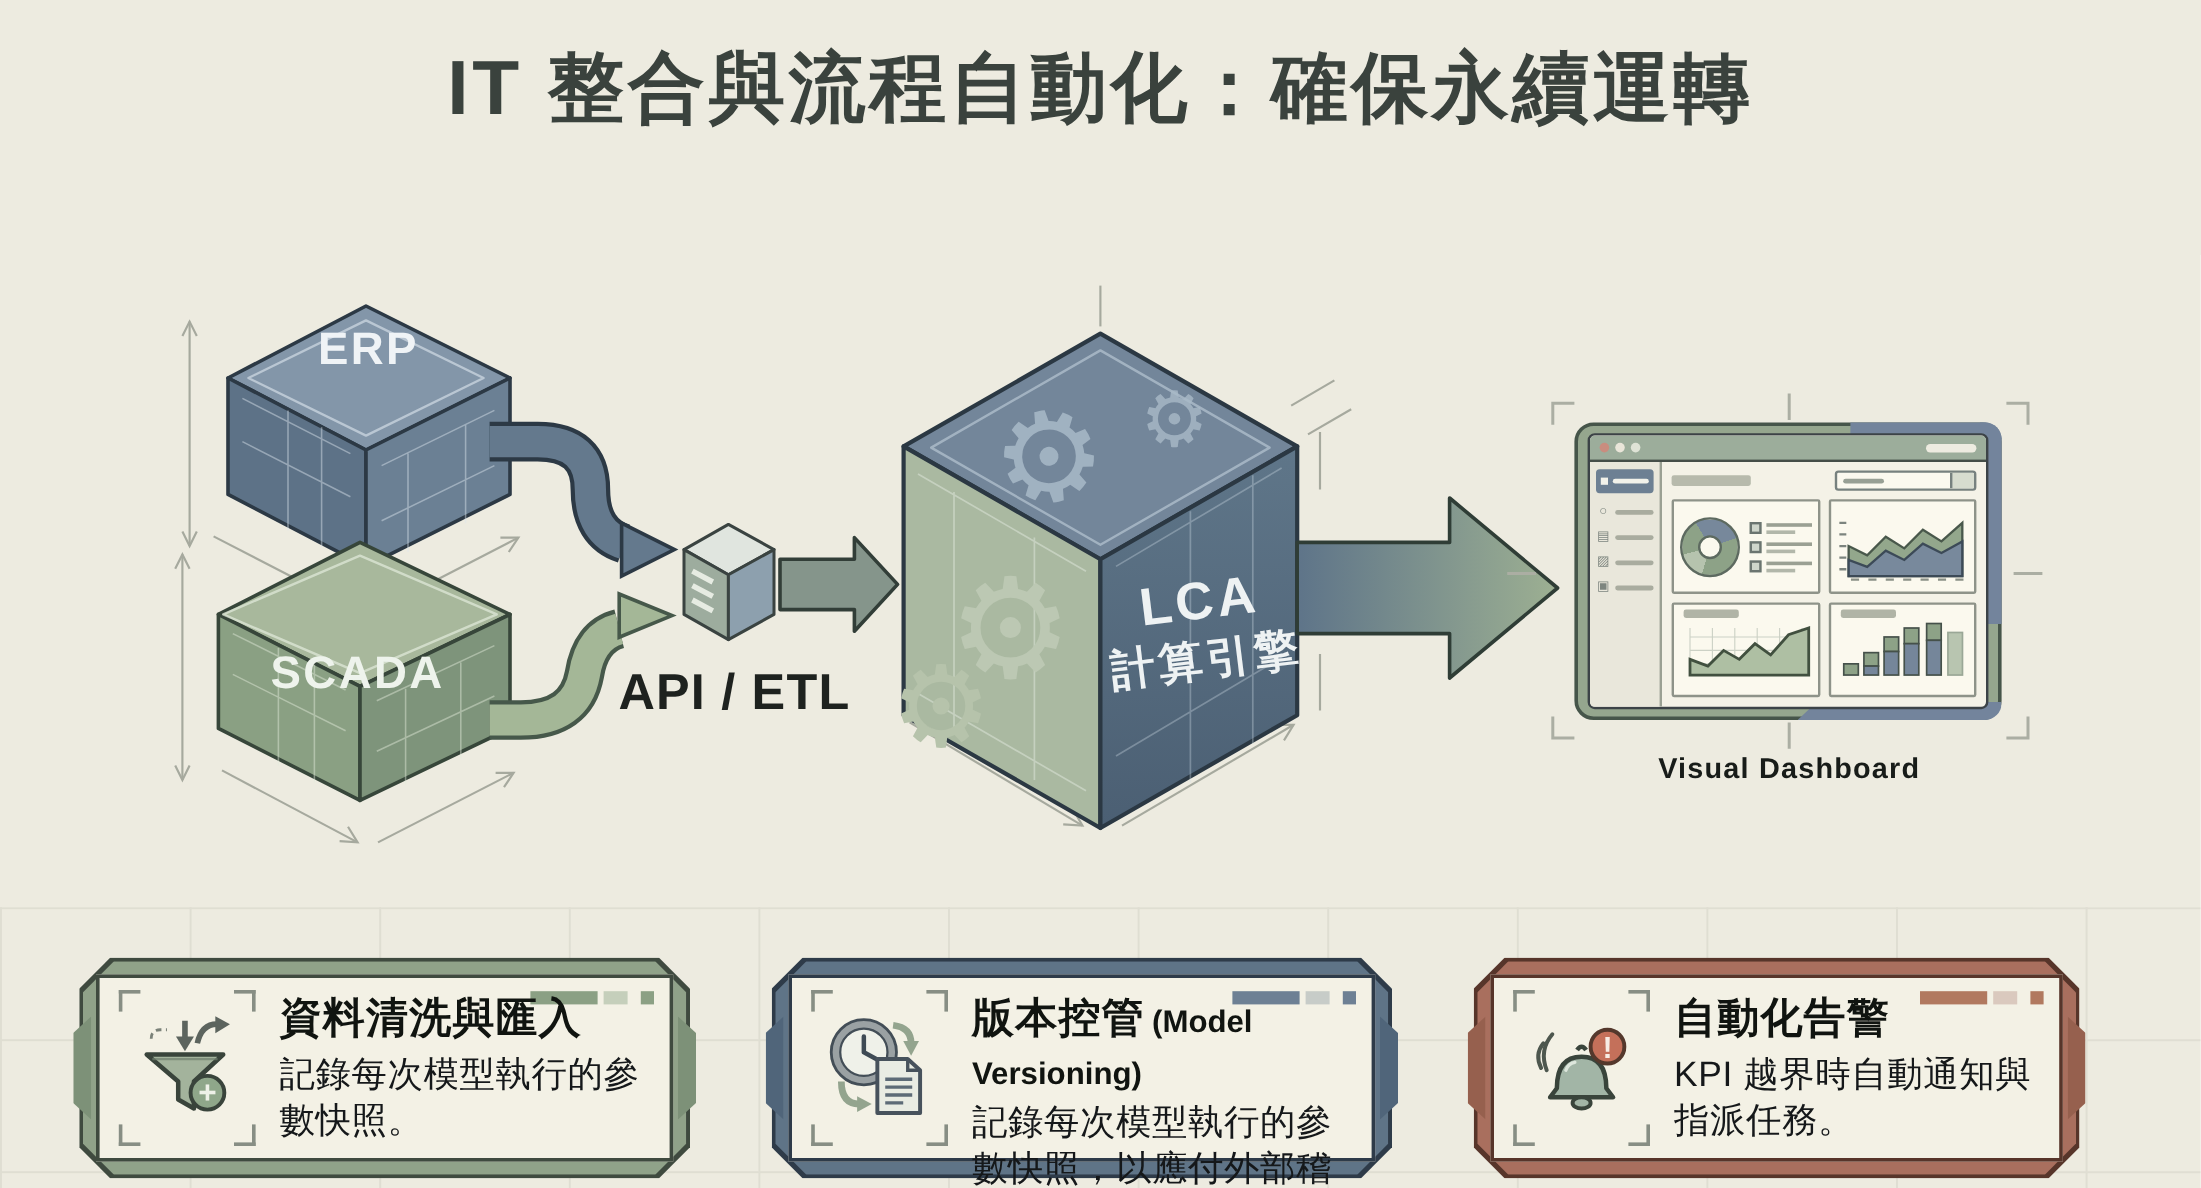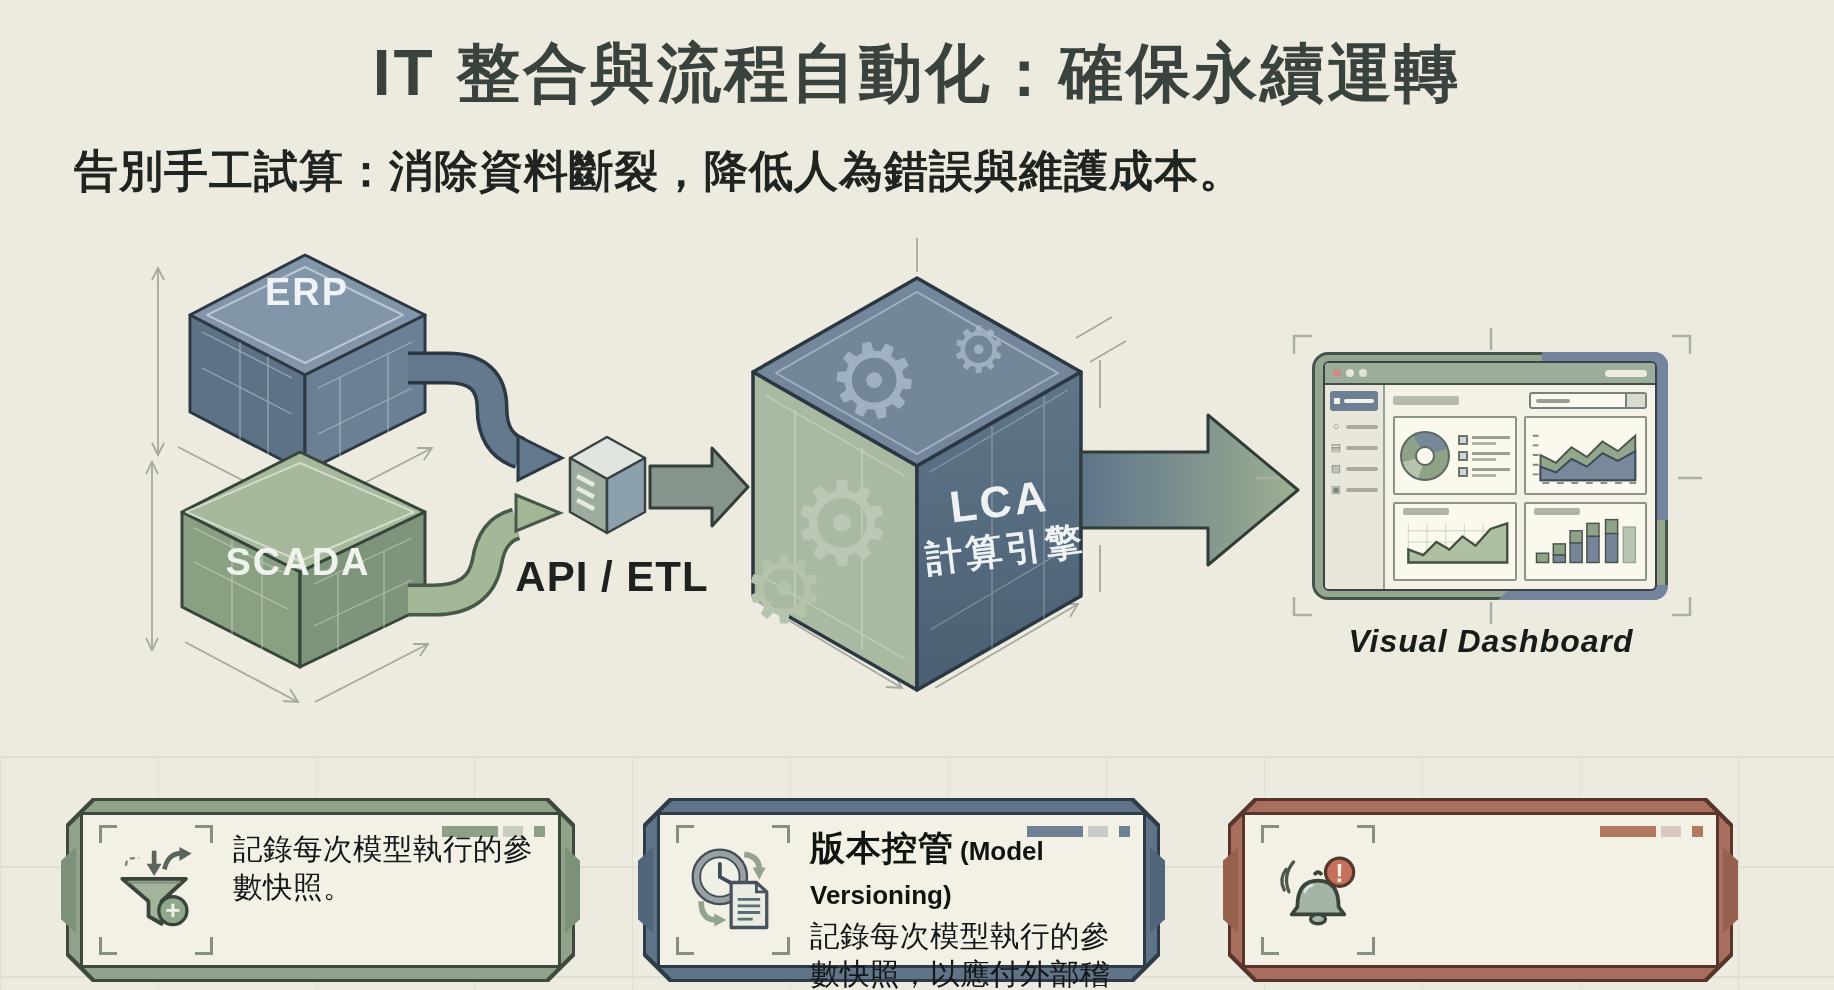--- a/index.html
+++ b/index.html
@@ -21,21 +21,21 @@
   .flow-svg { position:absolute; left:0; top:210px; width:1834px; height:560px; }
 
   .flabel { position:absolute; transform:translate(-50%,-50%); font-weight:bold; white-space:nowrap;text-align:center; }
   .lbl-erp   { left:307px; top:292px; font-size:38px; color:#eff3f6; letter-spacing:2px; }
   .lbl-scada { left:298px; top:562px; font-size:38px; color:#eef3ec; letter-spacing:2px; }
   .lbl-api   { left:612px; top:577px; font-size:42px; color:#1e221f; letter-spacing:1px; }
   .lbl-lca   { left:1002px; top:524px; text-align:center; color:#eef2f3;
                transform:translate(-50%,-50%) rotate(-7deg); line-height:1.2; letter-spacing:3px; }
   .lbl-lca .l1 { font-size:44px; font-weight:bold; display:block; }
   .lbl-lca .l2 { font-size:37px; font-weight:bold; display:block; }
-  .lbl-dash  { left:1491px; top:641px; font-size:32px; color:#181c19; letter-spacing:1px;font-style:italic; }
+  .lbl-dash  { left:1491px; top:641px; font-size:24px; color:#181c19; letter-spacing:1px; }
 
   
   .dash { position:absolute; left:1312px; top:352px; width:356px; height:248px; }
   .dash-frame { position:absolute; inset:0; background:#95a68e; border:3px solid #46554a; border-radius:16px; }
   .dash-acc-top { position:absolute; left:230px; top:0; width:126px; height:14px; background:#73849c; border-radius:0 14px 0 0; }
   .dash-acc-right { position:absolute; right:0; top:0; width:18px; height:168px; background:#73849c; border-radius:0 14px 0 0; }
   .dash-acc-br { position:absolute; right:0; bottom:0; width:170px; height:15px; background:#73849c;
                  border-radius:0 0 14px 0; clip-path:polygon(16px 0,100% 0,100% 100%,0 100%); }
   .dash-win { position:absolute; left:11px; top:9px; right:11px; bottom:9px; background:#f4f2e7;
               border:2px solid #3c4347; border-radius:6px; overflow:hidden; display:flex; flex-direction:column; }
@@ -100,21 +100,20 @@
   .deco .b2 { width:20px; height:11px; background:var(--bar2); }
   .deco .sq { width:11px; height:11px; background:var(--bar); margin-left:6px; }
 </style>
 </head>
 <body>
 
 <div class="canvas">
   <div class="grid-bg"></div>
 
   <h1 class="page-title">IT 整合與流程自動化：確保永續運轉</h1>
-  <div class="page-subtitle">告別手工試算：消除資料斷裂，降低人為錯誤與維護成本。</div>
 
   <svg class="flow-svg" viewBox="0 0 1834 560">
     <defs>
       <linearGradient id="gFace" x1="0" y1="0" x2="0" y2="1">
         <stop offset="0" stop-color="#5f7689"></stop>
           <stop offset="1" stop-color="#4b5f73"></stop>
       </linearGradient>
       <linearGradient id="gArrow" x1="0" y1="0" x2="1" y2="0">
         <stop offset="0" stop-color="#5e7489"></stop>
           <stop offset="1" stop-color="#9db092"></stop>
@@ -367,20 +366,23 @@
           <polygon points="38,20 46,33 54,20" fill="#5c645e"></polygon>
           <path d="M57,26 Q61,8 76,9" stroke="#5c645e" stroke-width="5" fill="none"></path>
           <polygon points="73,2 86,9 73,17" fill="#5c645e"></polygon>
           <path d="M12,36 H80 L54,60 V84 L40,76 V60 Z" fill="#a3b39c" stroke="#39443b" stroke-width="4" stroke-linejoin="round"></path>
           <path d="M17,40 H75" stroke="#6f7f6e" stroke-width="2" opacity=".7"></path>
           <circle cx="66" cy="70" r="15" fill="#8fa78a" stroke="#39443b" stroke-width="3.5"></circle>
           <text x="66" y="79" text-anchor="middle" font-size="28" font-weight="bold" fill="#eef1e8">+</text>
         </svg>
       </div>
       <div class="card-text">
+        <div class="card-title">
+          <span>資料清洗與匯入</span><span class="sub"></span>
+        </div>
         <div class="card-body">記錄每次模型執行的參數快照。</div>
       </div>
     </div>
   </div>
 
   <div class="card" id="card2" style="left:643px;width:517px;--ac:#5f7487;--acd:#2e3b49;--wing:#50657a;--bar:#6d8094;--bar2:#c7ccc8;">
     <div class="card-frame-dark chamfer"></div>
     <div class="card-frame chamfer"></div>
     <div class="card-wing l"></div>
     <div class="card-wing r"></div>
@@ -438,15 +440,21 @@
           <path d="M14,26 Q6,36 12,48" stroke="#4d574e" stroke-width="3.5" fill="none" stroke-linecap="round"></path>
           <path d="M22,18 Q10,32 17,50" stroke="#4d574e" stroke-width="3.5" fill="none" stroke-linecap="round"></path>
           <path d="M44,32 q4,-6 8,0" fill="none" stroke="#39443b" stroke-width="4"></path>
           <path d="M26,66 Q26,38 48,38 Q70,38 70,66 L76,74 H20 Z" fill="#a2b5a6" stroke="#39443b" stroke-width="4" stroke-linejoin="round"></path>
           <path d="M34,50 Q36,44 42,43" stroke="#dde6dc" stroke-width="3" fill="none" stroke-linecap="round"></path>
           <ellipse cx="48" cy="79" rx="8" ry="5" fill="#a2b5a6" stroke="#39443b" stroke-width="3.5"></ellipse>
           <circle cx="71" cy="29" r="15" fill="#c4705a" stroke="#54382c" stroke-width="3.5"></circle>
           <text x="71" y="39" text-anchor="middle" font-size="27" font-weight="bold" fill="#f7ece4">!</text>
         </svg>
       </div>
+      <div class="card-text">
+        <div class="card-title">
+          <span>自動化告警</span><span class="sub"></span>
+        </div>
+        <div class="card-body">KPI 越界時自動通知與指派任務。</div>
+      </div>
     </div>
   </div>
 </div>
 
 </body></html>

